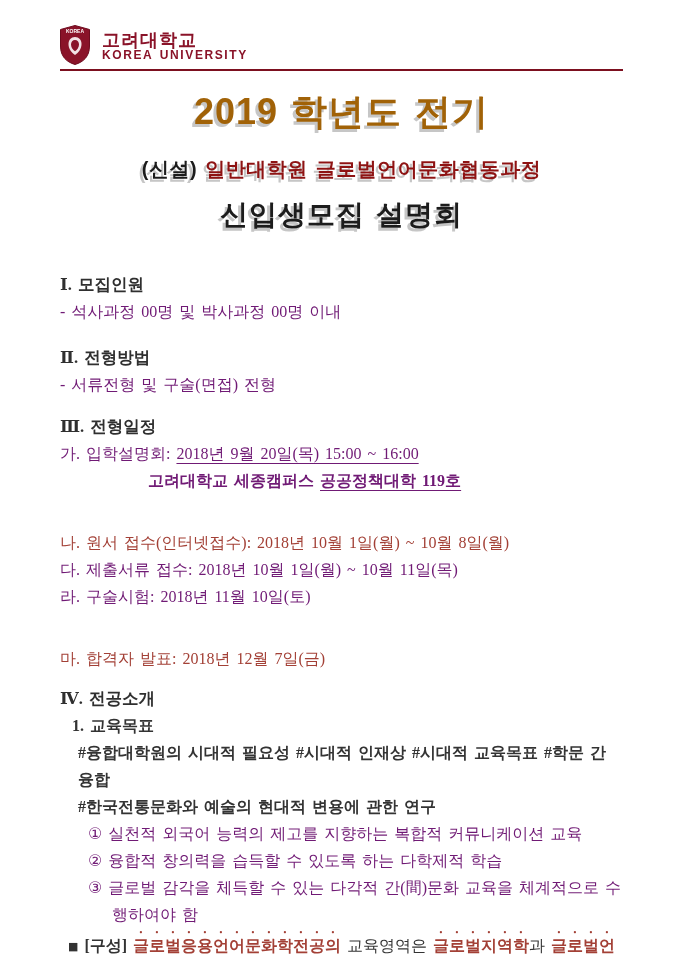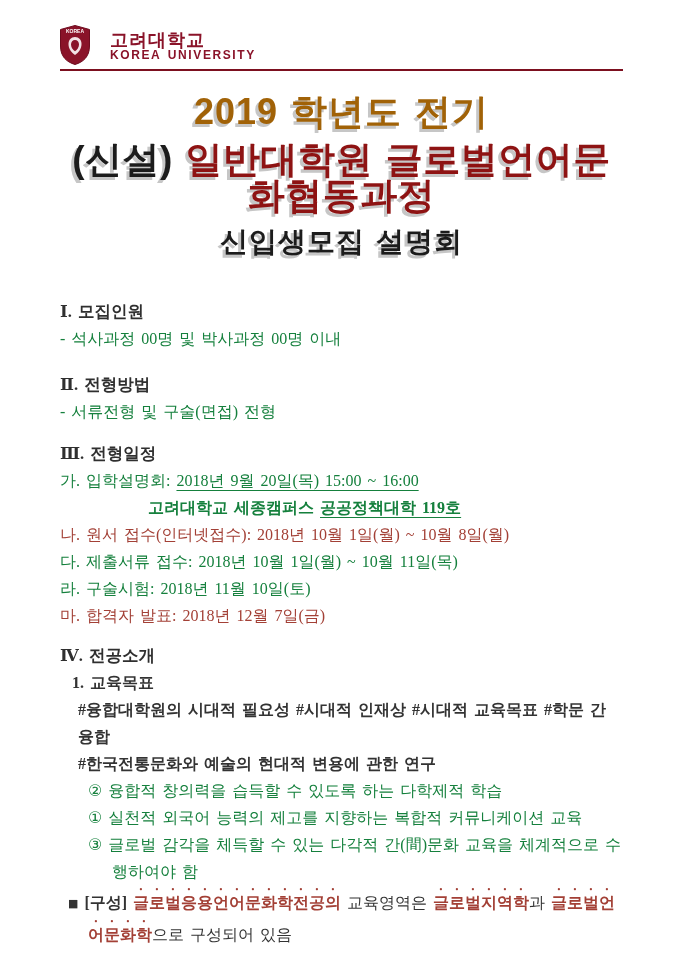--- a/index.html
+++ b/index.html
@@ -11,21 +11,21 @@
     overflow:hidden;
     font-family:"Liberation Serif","DejaVu Serif","DejaVu Sans",serif;
     color:#333333;
     font-size:16px;
     line-height:27px;
     word-spacing:2px;
   }
   .content { padding:24px 56px 0 60px; }
 
   
-  .logo-row { display:flex; align-items:center; gap:20px; height:42px; }
+  .logo-row { display:flex; align-items:center; gap:12px; height:42px; }
   .shield { width:30px; height:40px; flex:0 0 auto; }
   .logo-ko {
     font-family:"Liberation Sans","DejaVu Sans",sans-serif;
     font-weight:bold; font-size:18px; line-height:20px;
     color:#8a1329; letter-spacing:1px;
   }
   .logo-en {
     font-family:"Liberation Sans","DejaVu Sans",sans-serif;
     font-size:12px; line-height:10px; letter-spacing:1.6px;
     color:#8a1329; font-weight:bold;
@@ -33,33 +33,33 @@
   .rule { height:2px; background:#7c0f1f; margin-top:3px; }
 
   
   .title-block {
     text-align:center;
     font-family:"Liberation Sans","DejaVu Sans",sans-serif;
     font-weight:800;
   }
   .t-shadow { text-shadow:-3px 3px 0 #c6c6c6; }
   .t1 { margin-top:26px; font-size:36px; line-height:30px; color:#a16207; letter-spacing:1px; }
-  .t2 { margin-top:15px; font-size:37px; line-height:36px; letter-spacing:0.5px; }
+  .t2 { margin-top:24px; font-size:20px; line-height:36px; letter-spacing:0.5px; }
   .t2 .blk { color:#1c1c1c; }
   .t2 .red { color:#8e1313; }
   .t3 { margin-top:11px; font-size:28px; line-height:34px; color:#1c1c1c; letter-spacing:1px; }
 
   
   .sec-heading { font-weight:bold; font-size:16.5px; color:#2f2f2f; }
   .s1 { margin-top:39px; }
   .s2 { margin-top:19px; }
   .s3 { margin-top:15px; }
   .s4 { margin-top:13px; }
-  .line { color:#15803d; }
-  .red-line { color:#a34036; }
+  .line { color:#701a75; }
+  .red-line { color:#a34036;margin-top:35px; }
   .u { text-decoration:underline; text-underline-offset:4px; }
   .place-line { padding-left:88px; font-weight:bold; }
   .sub1 { padding-left:12px; font-weight:bold; }
   .hashtags { padding-left:18px; font-weight:bold; }
   .bullet-line { padding-left:8px; }
   .bullet {
     font-size:11px; line-height:27px; vertical-align:1px;
     font-family:"DejaVu Sans","Liberation Sans",sans-serif;
   }
   .plan-item { padding-left:52px; text-indent:-24px; }
@@ -118,22 +118,22 @@
       <div class="line">라. 구술시험: 2018년 11월 10일(토)</div>
       <div class="red-line">마. 합격자 발표: 2018년 12월 7일(금)</div>
     </section>
 
     <section class="s4">
       <div class="sec-heading">Ⅳ. 전공소개</div>
       <div class="sub1">1. 교육목표</div>
       <div class="hashtags">#융합대학원의 시대적 필요성 #시대적 인재상 #시대적 교육목표 #학문 간 융합</div>
       <div class="hashtags">#한국전통문화와 예술의 현대적 변용에 관한 연구</div>
 
+      <div class="line plan-item">① 실천적 외국어 능력의 제고를 지향하는 복합적 커뮤니케이션 교육</div>
       <div class="line plan-item">② 융합적 창의력을 습득할 수 있도록 하는 다학제적 학습</div>
-      <div class="line plan-item">① 실천적 외국어 능력의 제고를 지향하는 복합적 커뮤니케이션 교육</div>
       <div class="line plan-item">③ 글로벌 감각을 체득할 수 있는 다각적 간(間)문화 교육을 체계적으로 수행하여야 함</div>
 
       <div class="comp-line"><span class="bullet">■</span> <span class="b" style="font-weight:bold">[구성] </span><span class="comp-red">글로벌응용언어문화학전공의</span><span> 교육영역은 </span><span class="comp-red">글로벌지역학</span><span>과 </span><span class="comp-red">글로벌언어문화학</span><span>으로 구성되어 있음</span></div>
 
       <div class="professors">2. 참여교수: 강수돌, 김갑년, 김윤태, 김형엽, 유영대, 정진호, 황명진 교수</div>
     </section>
 
   </div>
 </div>
 

